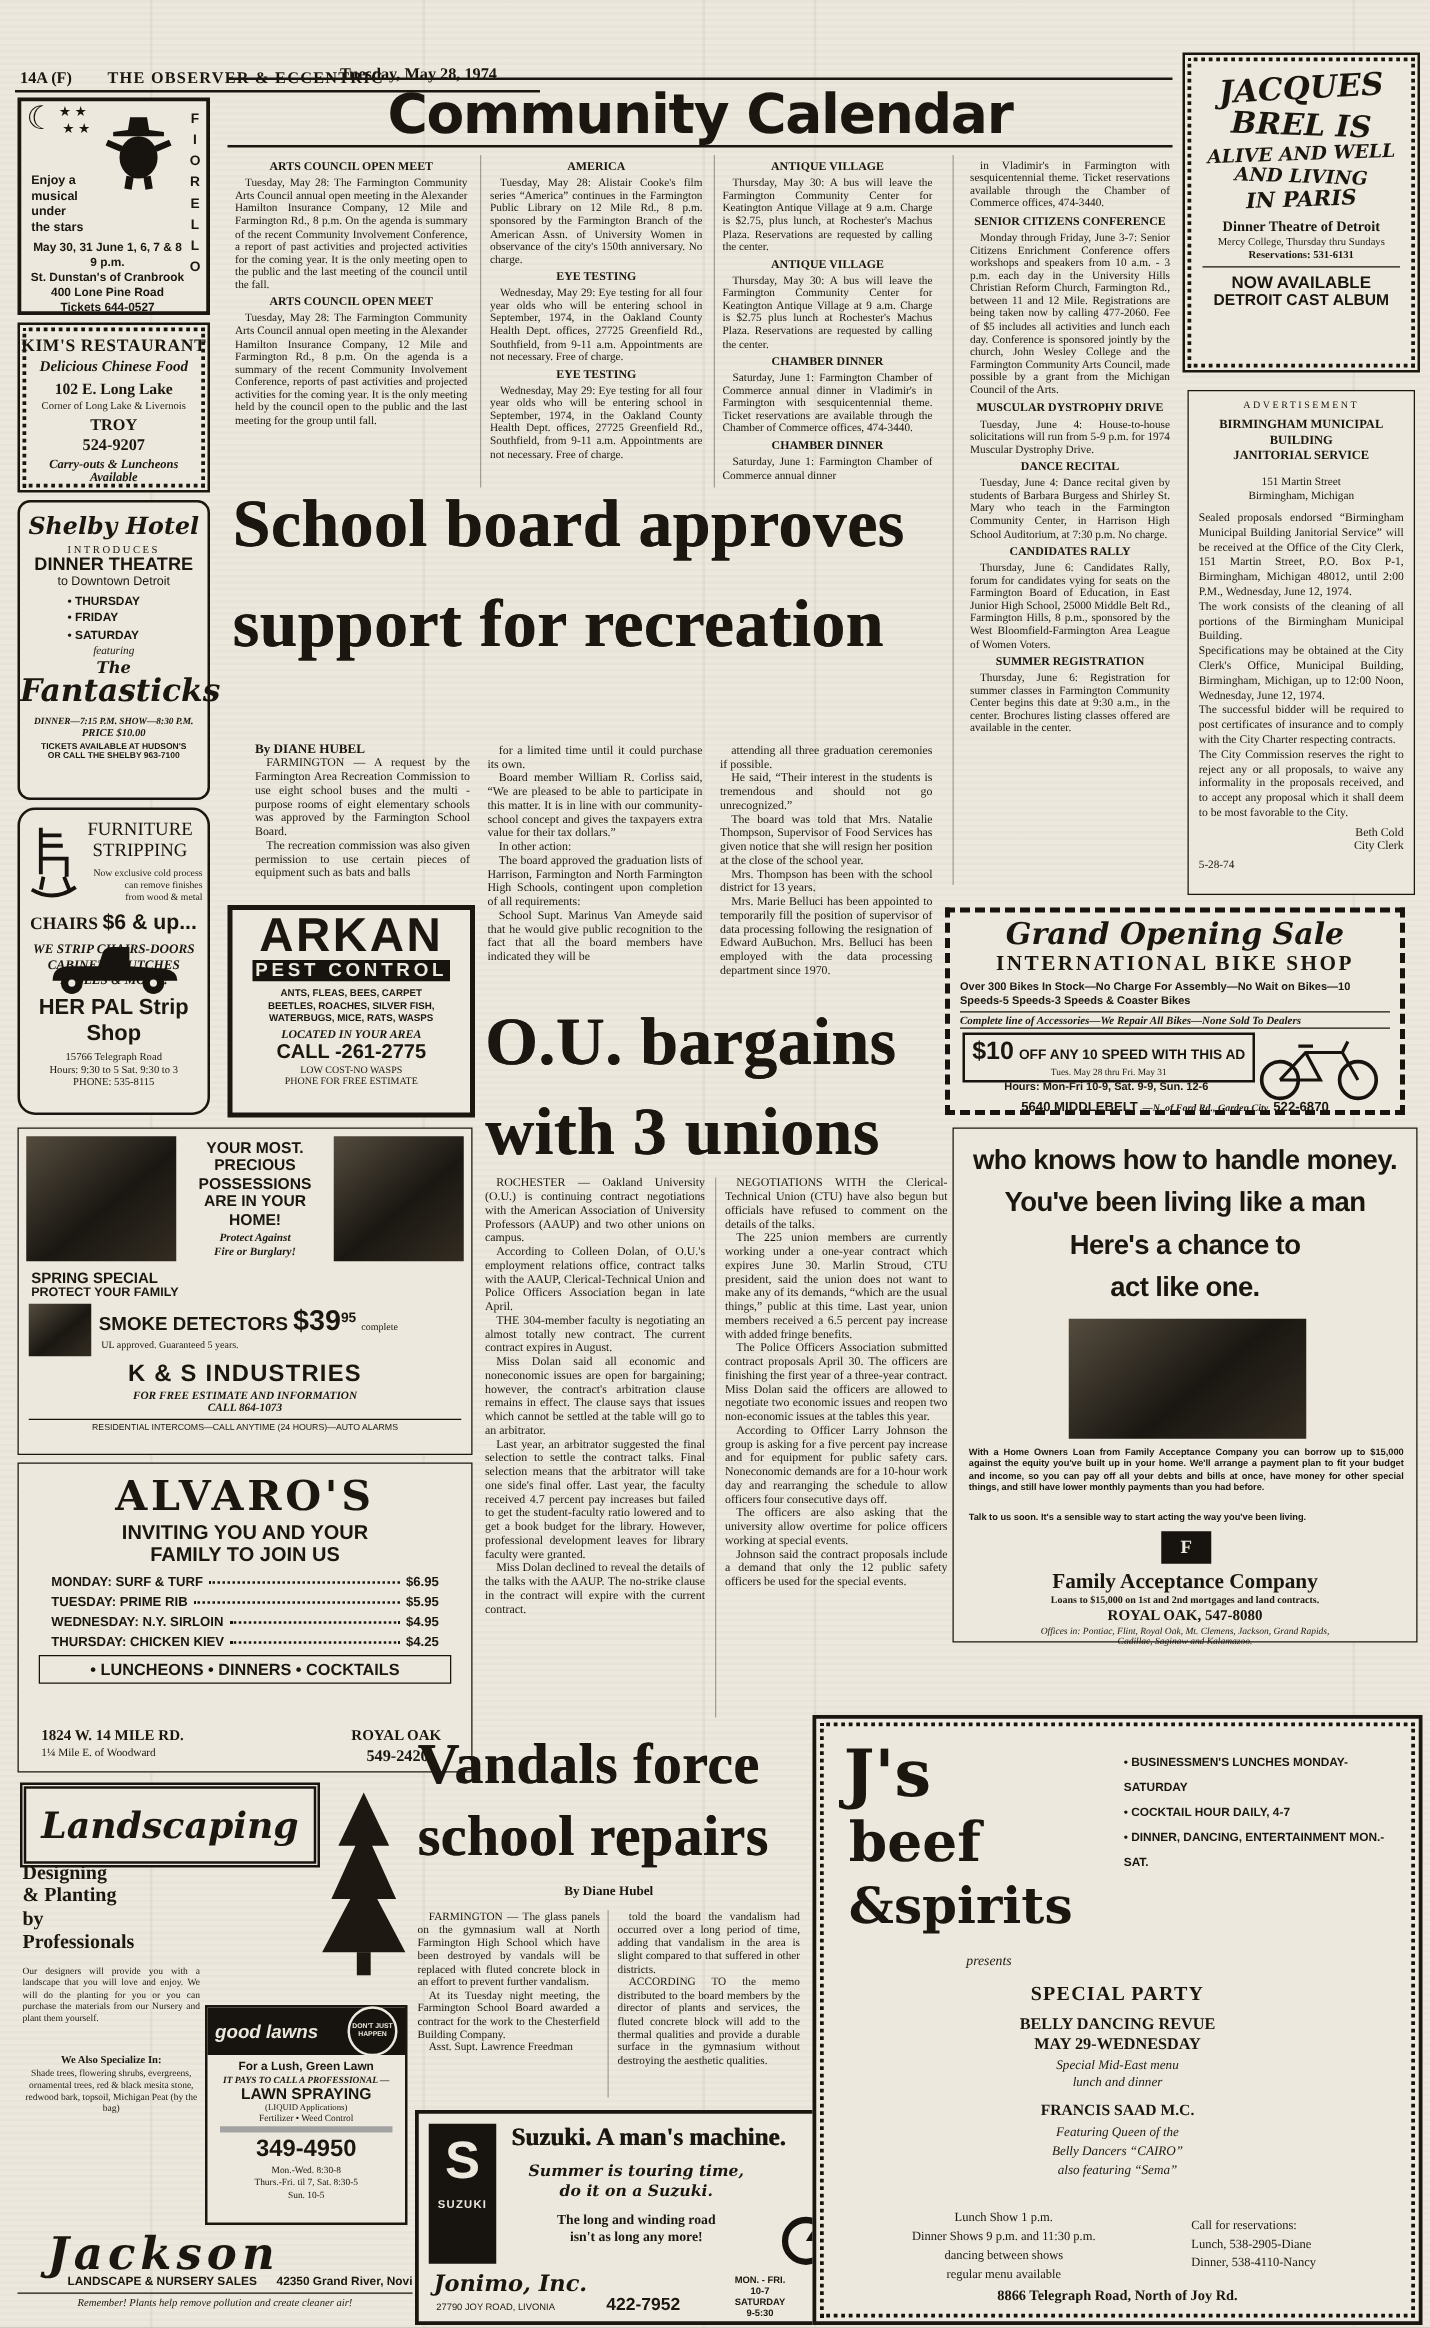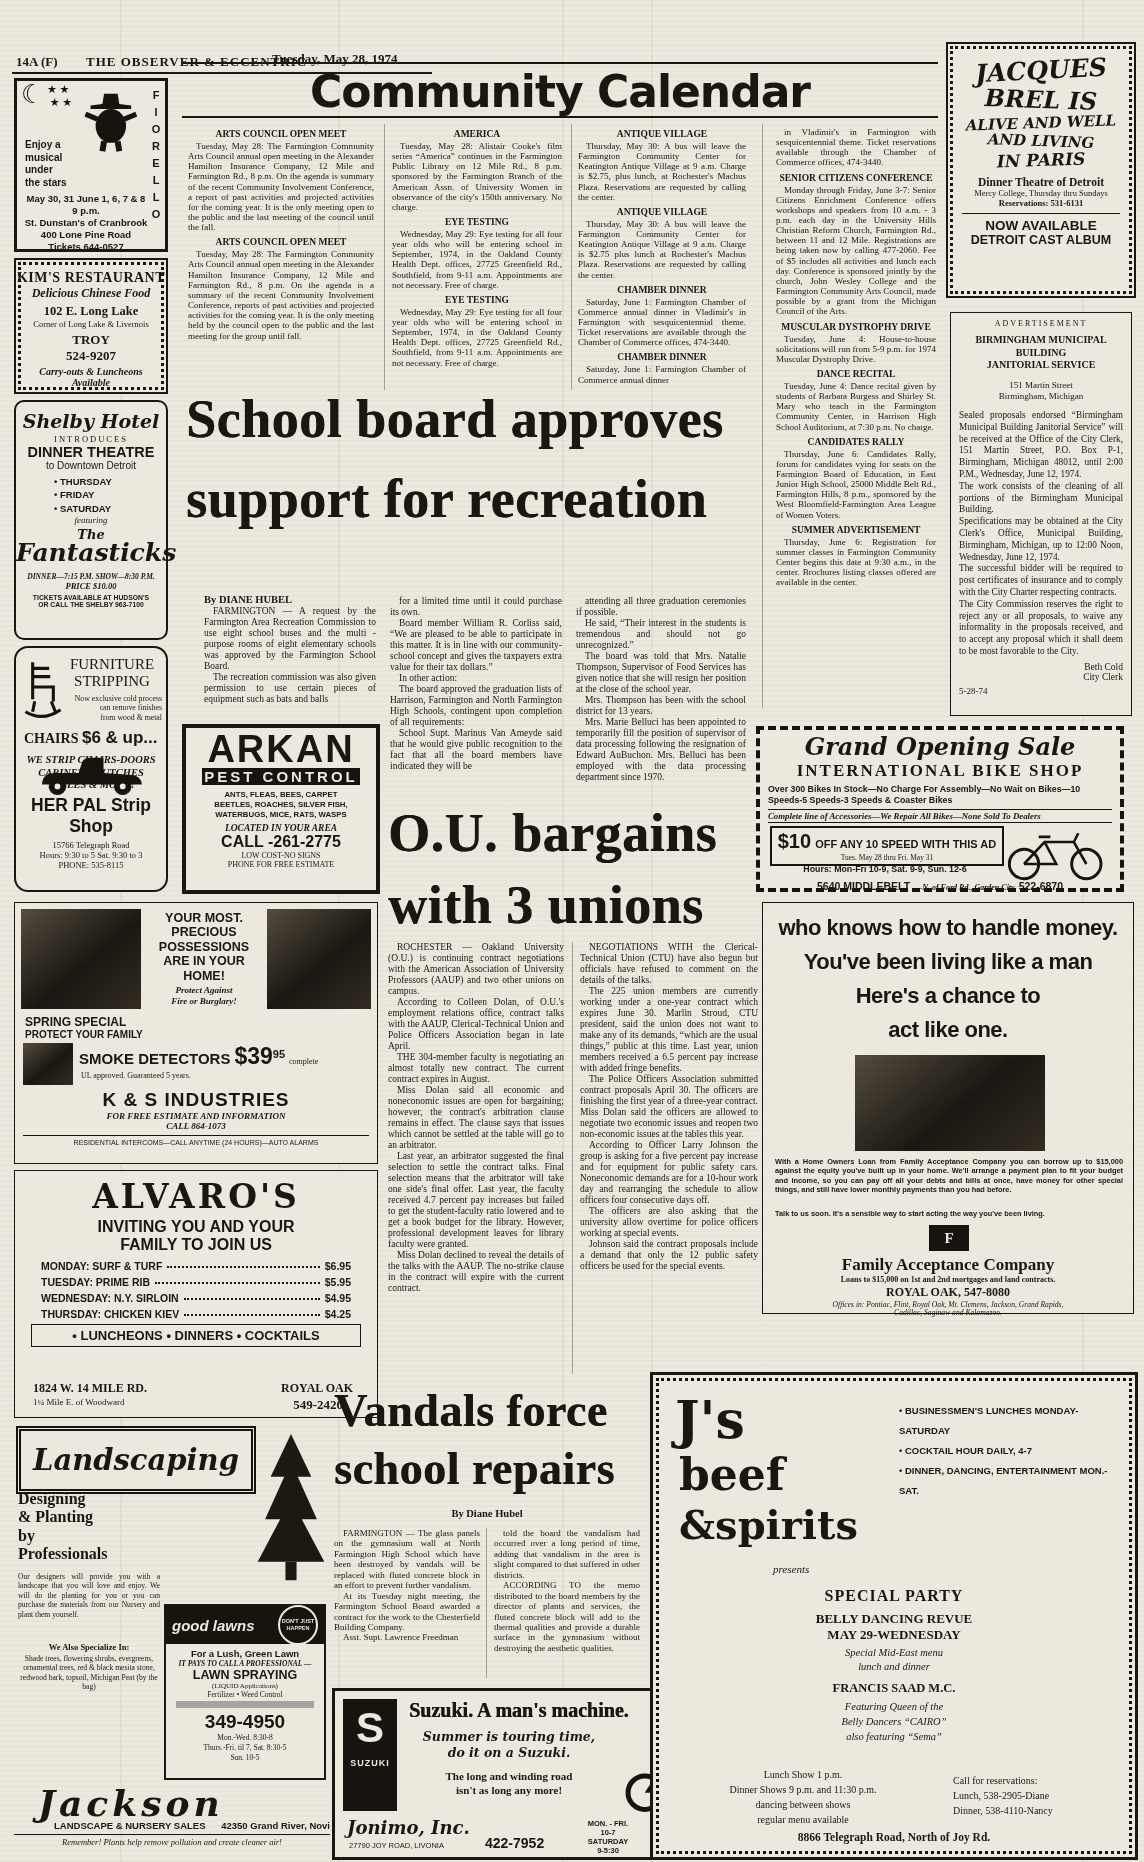--- a/index.html
+++ b/index.html
@@ -202,21 +202,21 @@
       </div>
     <div>
         <div class="cal-h">DANCE RECITAL</div>
         <div class="cal-b">Tuesday, June 4: Dance recital given by students of Barbara Burgess and Shirley St. Mary who teach in the Farmington Community Center, in Harrison High School Auditorium, at 7:30 p.m. No charge.</div>
       </div>
     <div>
         <div class="cal-h">CANDIDATES RALLY</div>
         <div class="cal-b">Thursday, June 6: Candidates Rally, forum for candidates vying for seats on the Farmington Board of Education, in East Junior High School, 25000 Middle Belt Rd., Farmington Hills, 8 p.m., sponsored by the West Bloomfield-Farmington Area League of Women Voters.</div>
       </div>
     <div>
-        <div class="cal-h">SUMMER ADVERTISEMENT</div>
+        <div class="cal-h">SUMMER REGISTRATION</div>
         <div class="cal-b">Thursday, June 6: Registration for summer classes in Farmington Community Center begins this date at 9:30 a.m., in the center. Brochures listing classes offered are available in the center.</div>
       </div>
   </div>
 
   <div class="headline" style="left:186px;top:392px;font-size:54px">School board approves</div>
   <div class="headline" style="left:186px;top:472px;font-size:54px">support for recreation</div>
 
   <div class="art" style="left:204px;top:594px;width:172px;height:126px">
     <p class="byline">By DIANE HUBEL</p>
     <div>
@@ -246,21 +246,21 @@
   <div class="box c" style="left:182px;top:724px;width:198px;height:170px;border-width:4px">
     <div class="b sans" style="font-size:38px;letter-spacing:2px;line-height:1;margin-top:2px">ARKAN</div>
     <div class="b sans" style="font-size:15px;background:#17130e;color:#ece8dd;margin:0 16px;letter-spacing:3px">PEST CONTROL</div>
     <div class="b sans np" style="font-size:7.8px;line-height:1.3;margin-top:5px">
         <p>ANTS, FLEAS, BEES, CARPET</p>
         <p>BEETLES, ROACHES, SILVER FISH,</p>
         <p>WATERBUGS, MICE, RATS, WASPS</p>
       </div>
     <div class="b i" style="font-size:9.5px;margin-top:3px">LOCATED IN YOUR AREA</div>
     <div class="b sans" style="font-size:16px">CALL -261-2775</div>
-    <div style="font-size:8px">LOW COST-NO SIGNS</div>
+    <div style="font-size:8px">LOW COST-NO WASPS</div>
     <div style="font-size:8px">PHONE FOR FREE ESTIMATE</div>
   </div>
 
   <div class="headline" style="left:388px;top:806px;font-size:54px">O.U. bargains</div>
   <div class="headline" style="left:388px;top:878px;font-size:54px">with 3 unions</div>
   <div class="hairv" style="left:572px;top:942px;height:432px"></div>
   <div class="art" style="left:388px;top:942px;width:176px;height:440px">
     <div>
         <p>ROCHESTER — Oakland University (O.U.) is continuing contract negotiations with the American Association of University Professors (AAUP) and two other unions on campus.</p>
         <p>According to Colleen Dolan, of O.U.'s employment relations office, contract talks with the AAUP, Clerical-Technical Union and Police Officers Association began in late April.</p>
@@ -380,21 +380,21 @@
 
     <div class="box" style="left:150px;top:180px;width:162px;height:176px;border-width:2.5px">
       <div style="background:#17130e;color:#ece8dd;height:38px;display:flex;align-items:center;justify-content:space-between;padding:0 6px">
         <span class="b i sans" style="font-size:15px">good lawns</span>
         <span class="burst">DON'T JUST HAPPEN</span>
       </div>
       <div class="c b sans" style="font-size:9.5px;margin-top:4px">For a Lush, Green Lawn</div>
       <div class="c b i" style="font-size:7.5px">IT PAYS TO CALL A PROFESSIONAL —</div>
       <div class="c b sans" style="font-size:12.5px">LAWN SPRAYING</div>
       <div class="c" style="font-size:7px">(LIQUID Applications)</div>
-      <div class="c" style="font-size:7.5px;border-bottom:7px solid #a3a3a3;margin:0 10px;padding-bottom:2px">Fertilizer • Weed Control</div>
+      <div class="c" style="font-size:7.5px;border-bottom:5px solid #a3a3a3;margin:0 10px;padding-bottom:2px">Fertilizer • Weed Control</div>
       <div class="c b sans" style="font-size:19px;margin-top:3px">349-4950</div>
       <div class="c np" style="font-size:7.5px;line-height:1.3">
           <p>Mon.-Wed. 8:30-8</p>
           <p>Thurs.-Fri. til 7, Sat. 8:30-5</p>
           <p>Sun. 10-5</p>
         </div>
     </div>
   </div>
 
   <div class="abs" style="left:14px;top:1782px;width:316px;height:76px">

